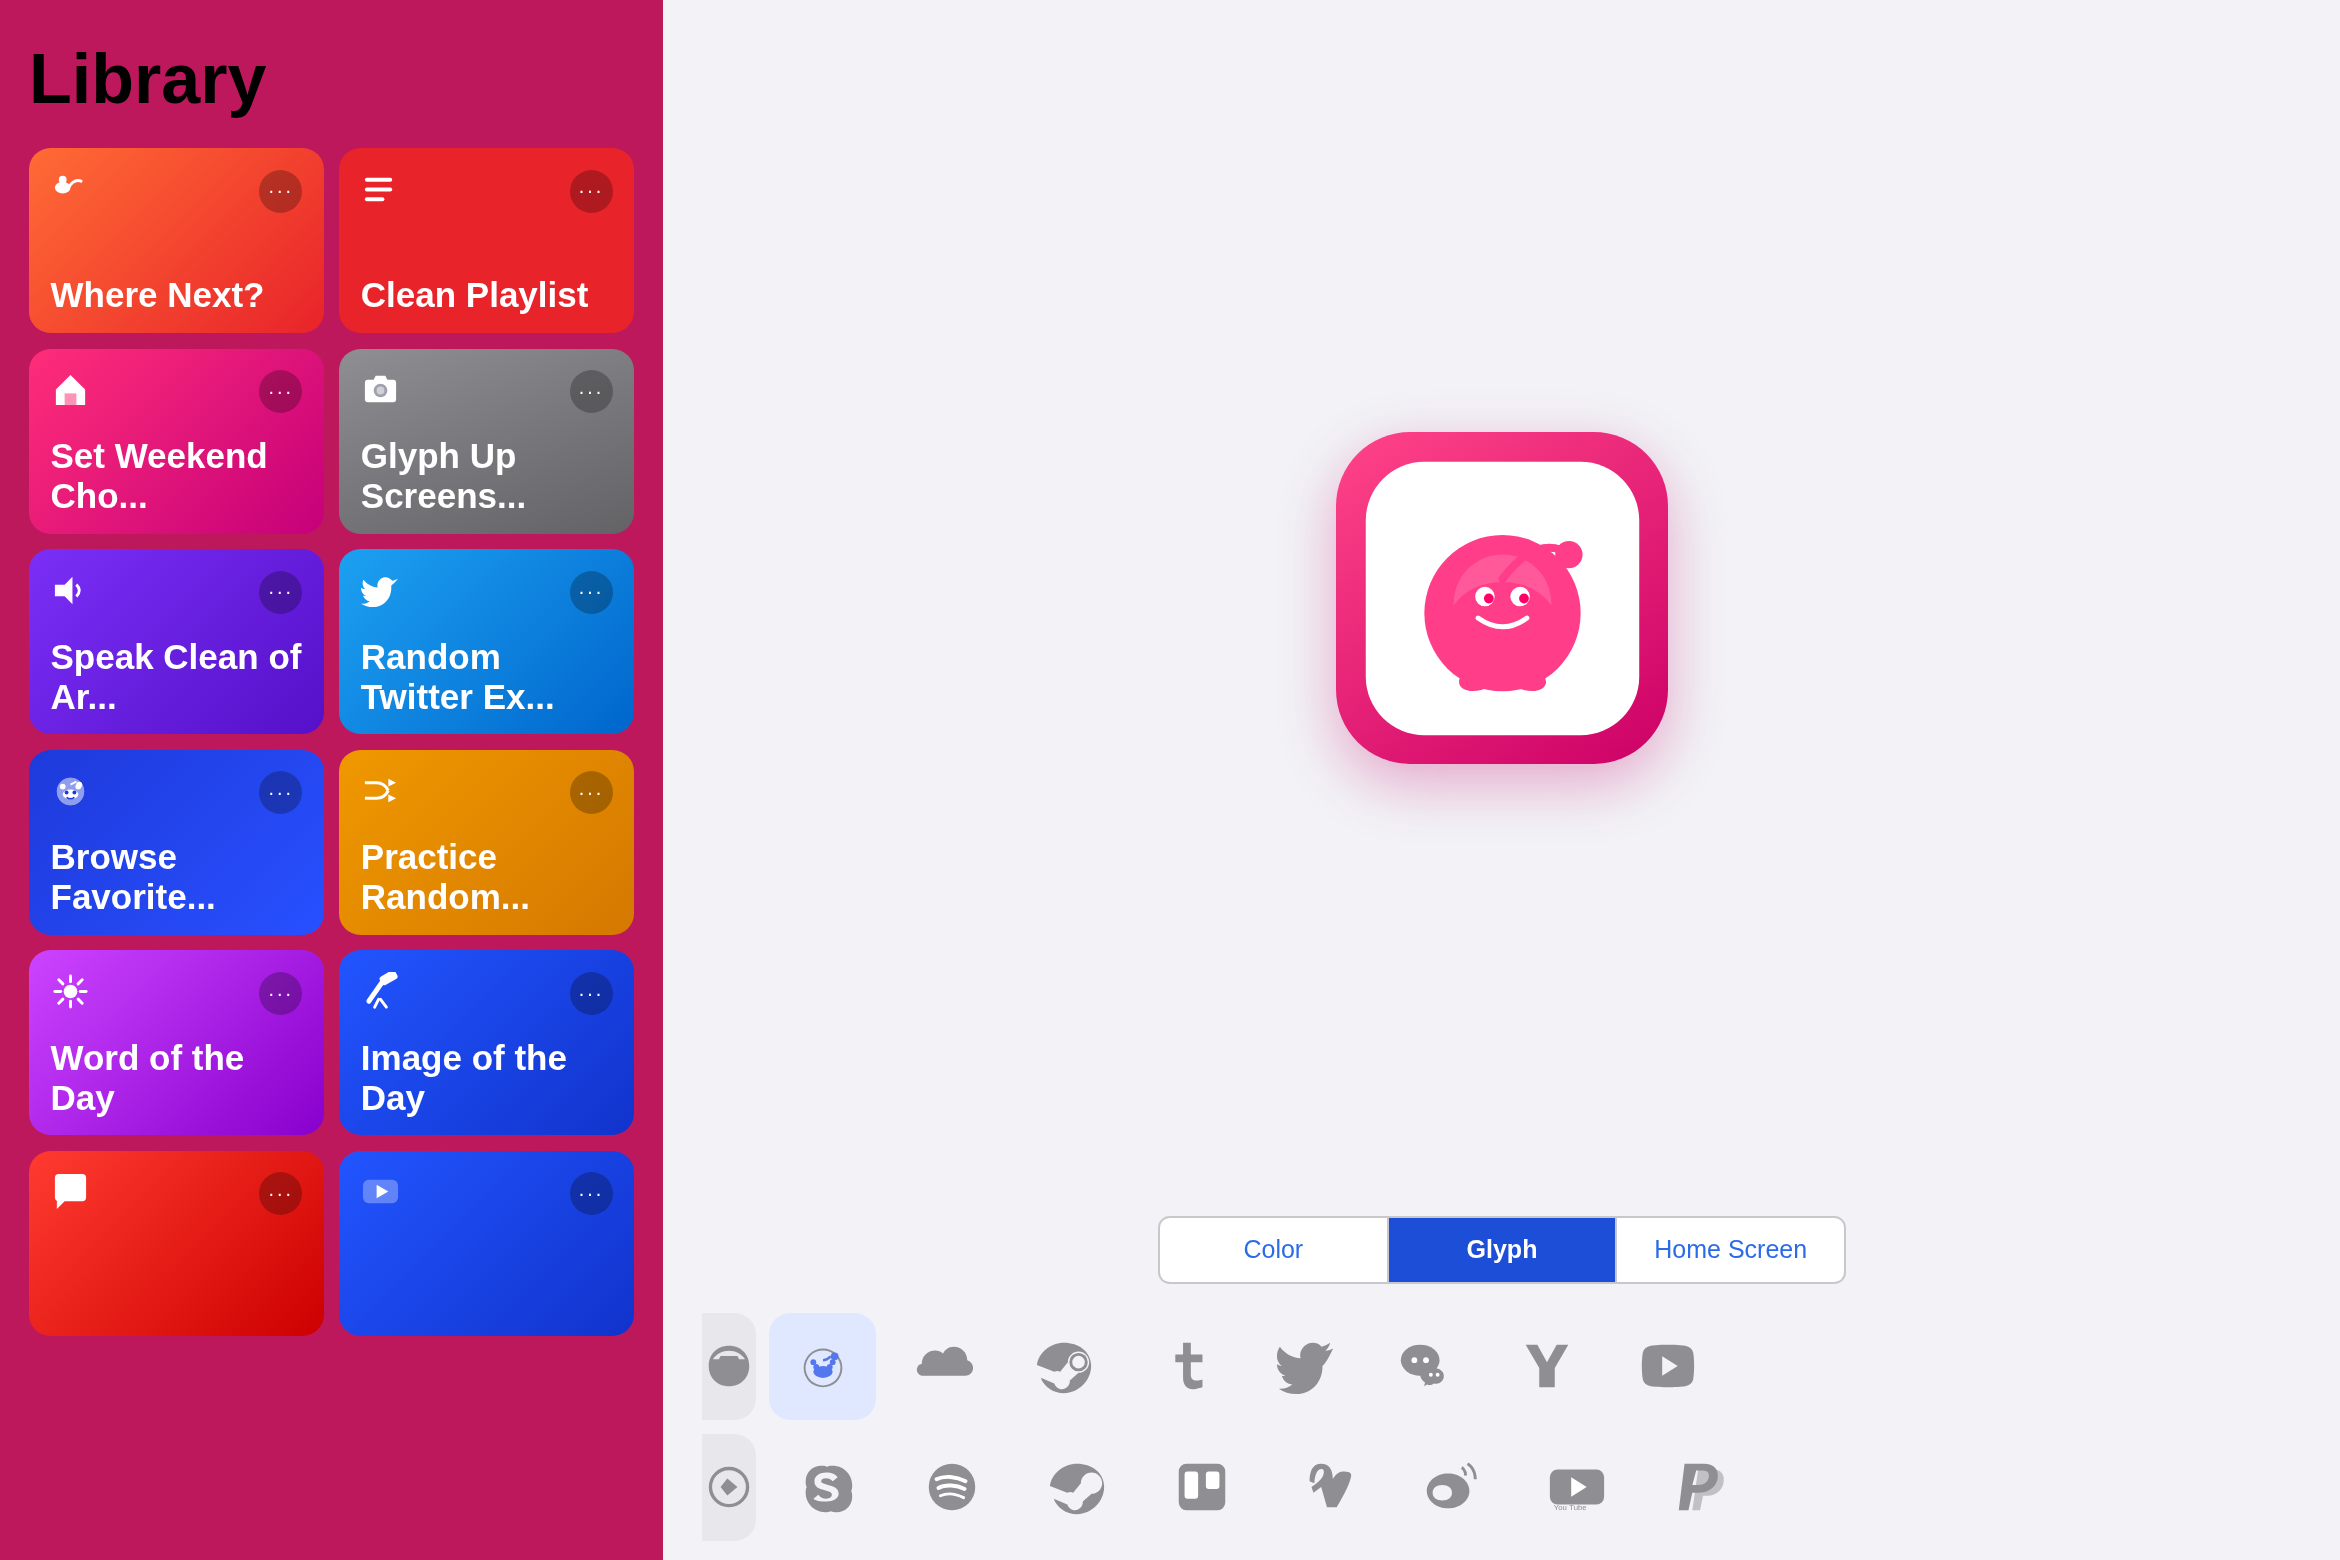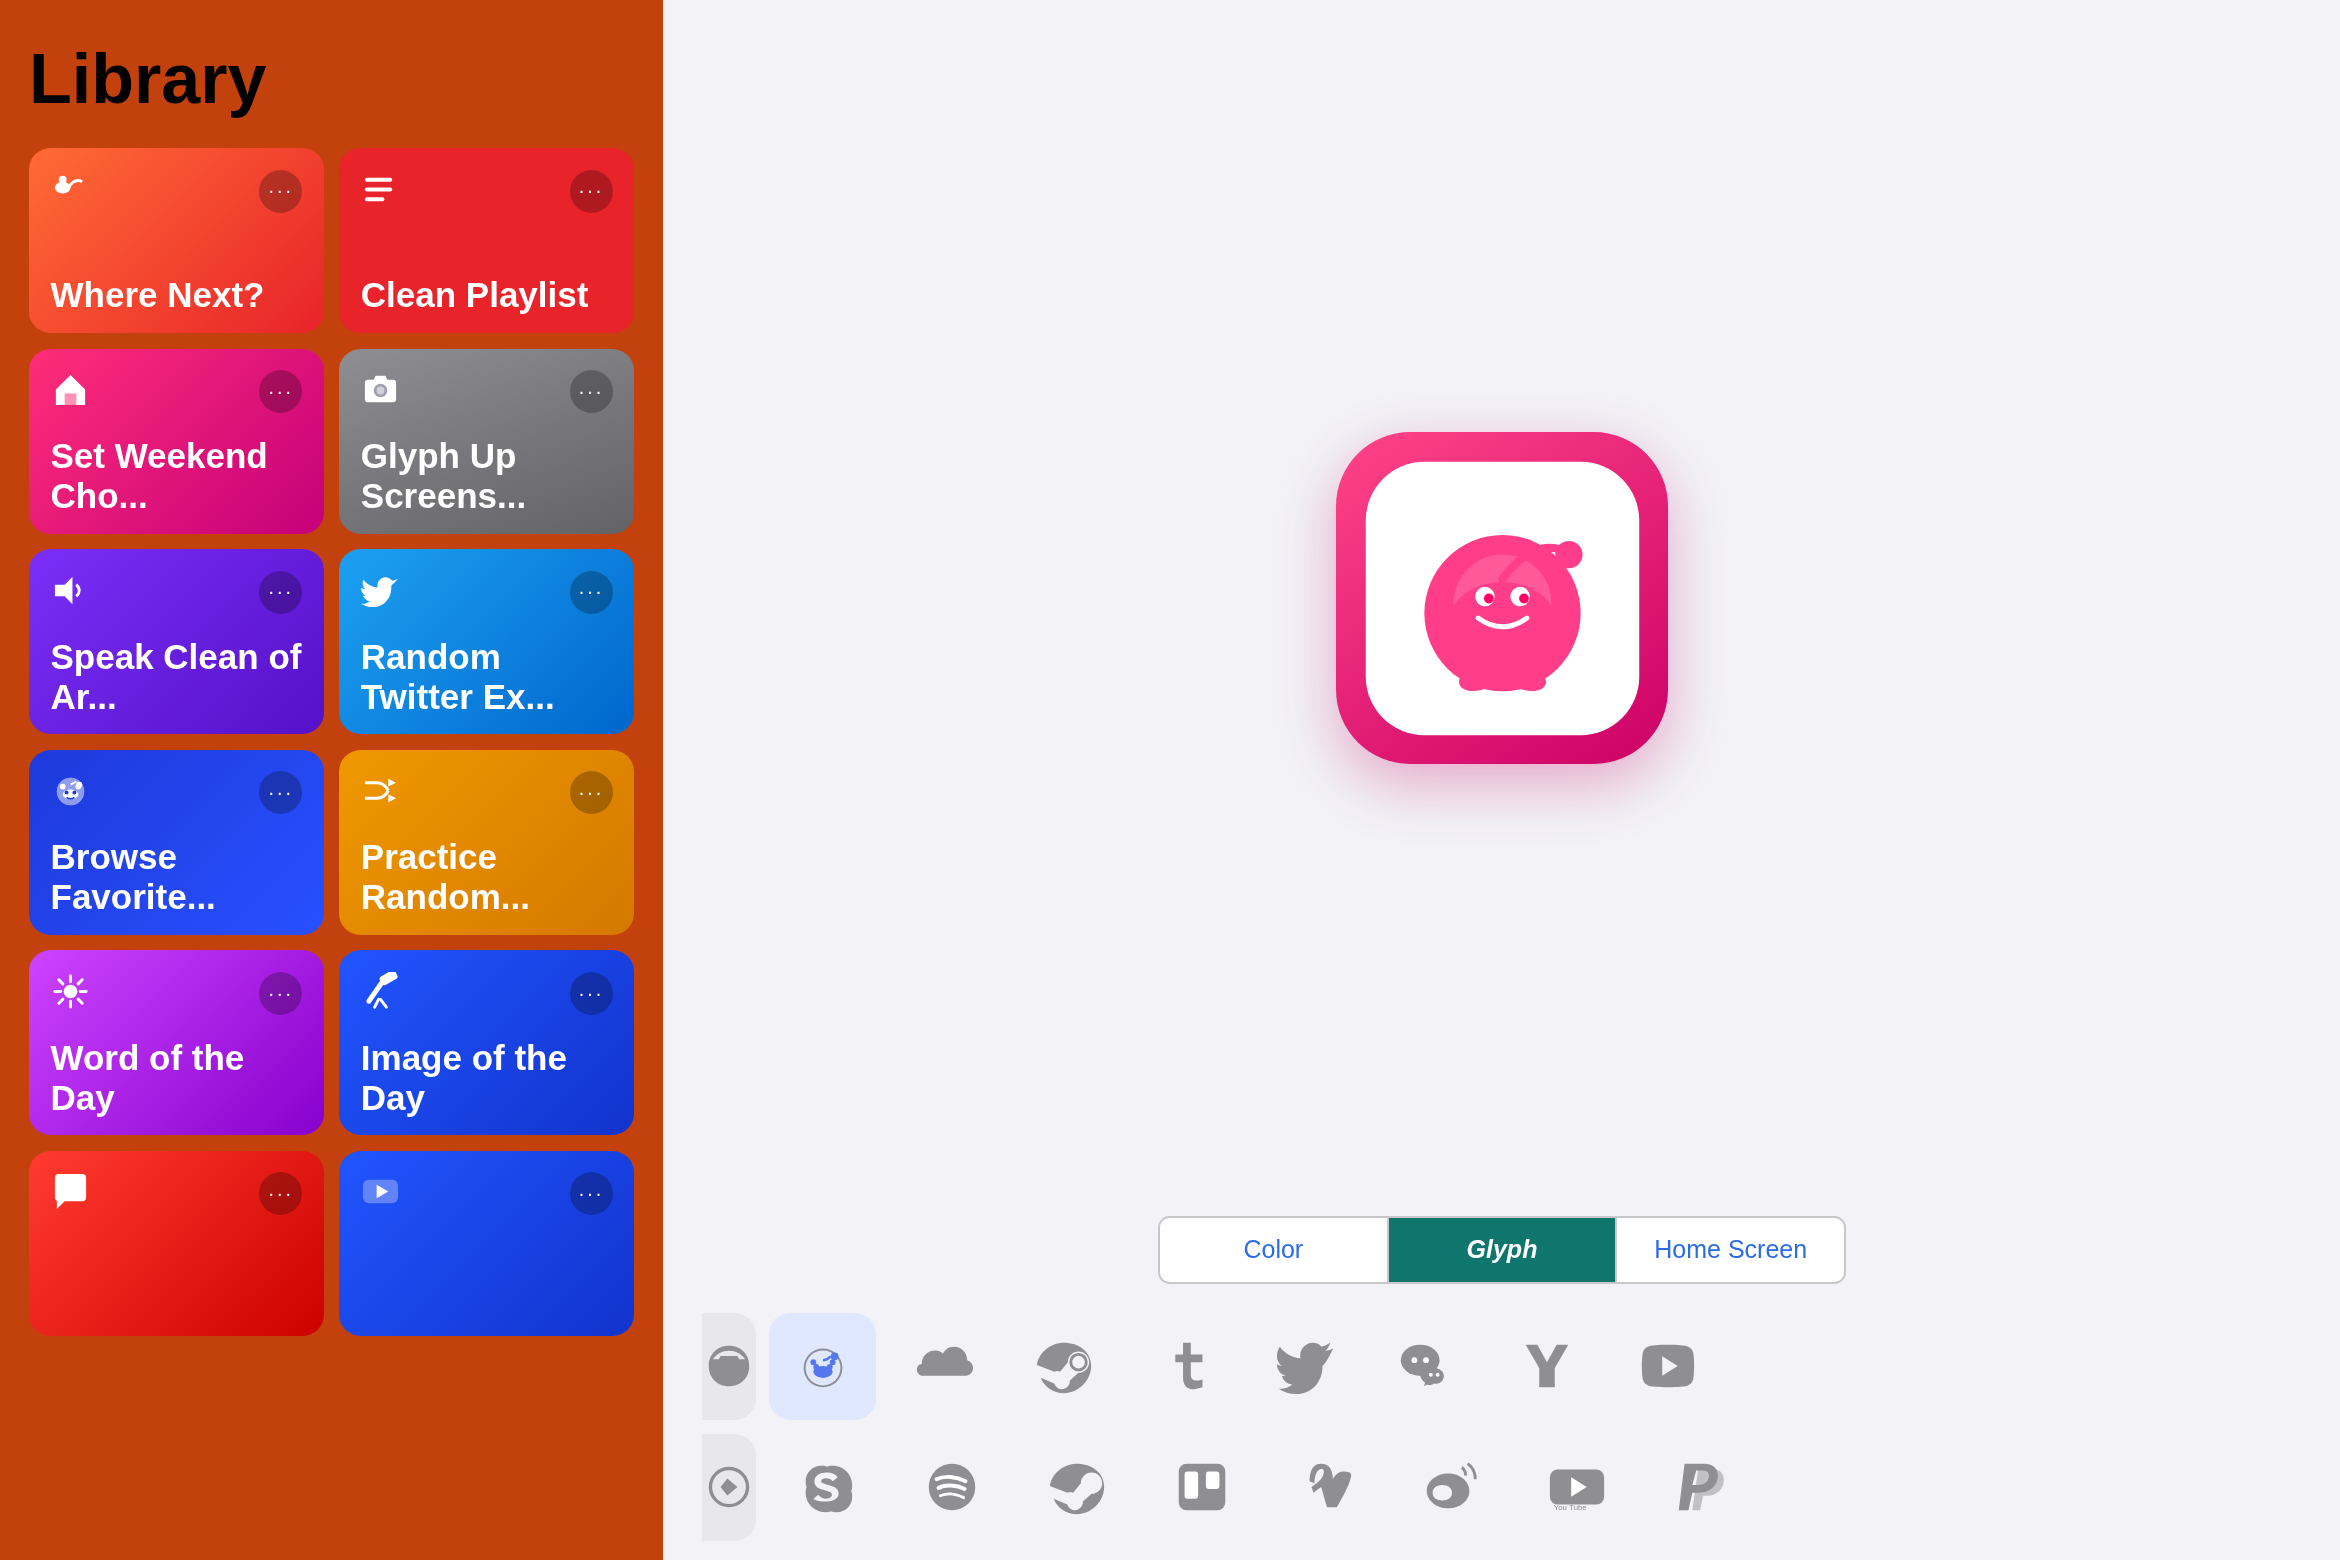--- a/index.html
+++ b/index.html
@@ -8,21 +8,21 @@
       height: 1560px;
       display: flex;
       font-family: -apple-system, BlinkMacSystemFont, 'SF Pro Display', sans-serif;
       overflow: hidden;
       background: #f2f2f7;
     }
 
     
     .left-panel {
       width: 663px;
-      background: #c2410c;
+      background: #be185d;
       padding: 39px 29px 20px 29px;
       overflow: hidden;
     }
 
     .library-title {
       font-size: 70px;
       font-weight: 800;
       color: #000;
       margin-bottom: 29px;
     }
@@ -144,24 +144,23 @@
       text-align: center;
       font-size: 25px;
       font-weight: 500;
       cursor: pointer;
       border: none;
       outline: none;
       background: transparent;
     }
 
     .tab-btn.active {
-      background: #0f766e;
+      background: #1d4ed8;
       color: white;
       font-weight: 600;
-      font-style: italic;
     }
 
     .tab-btn:not(.active) {
       color: #2b6be8;
     }
 
     .tab-btn:not(:last-child) {
       border-right: 2.4px solid #c7c7cc;
     }
 

